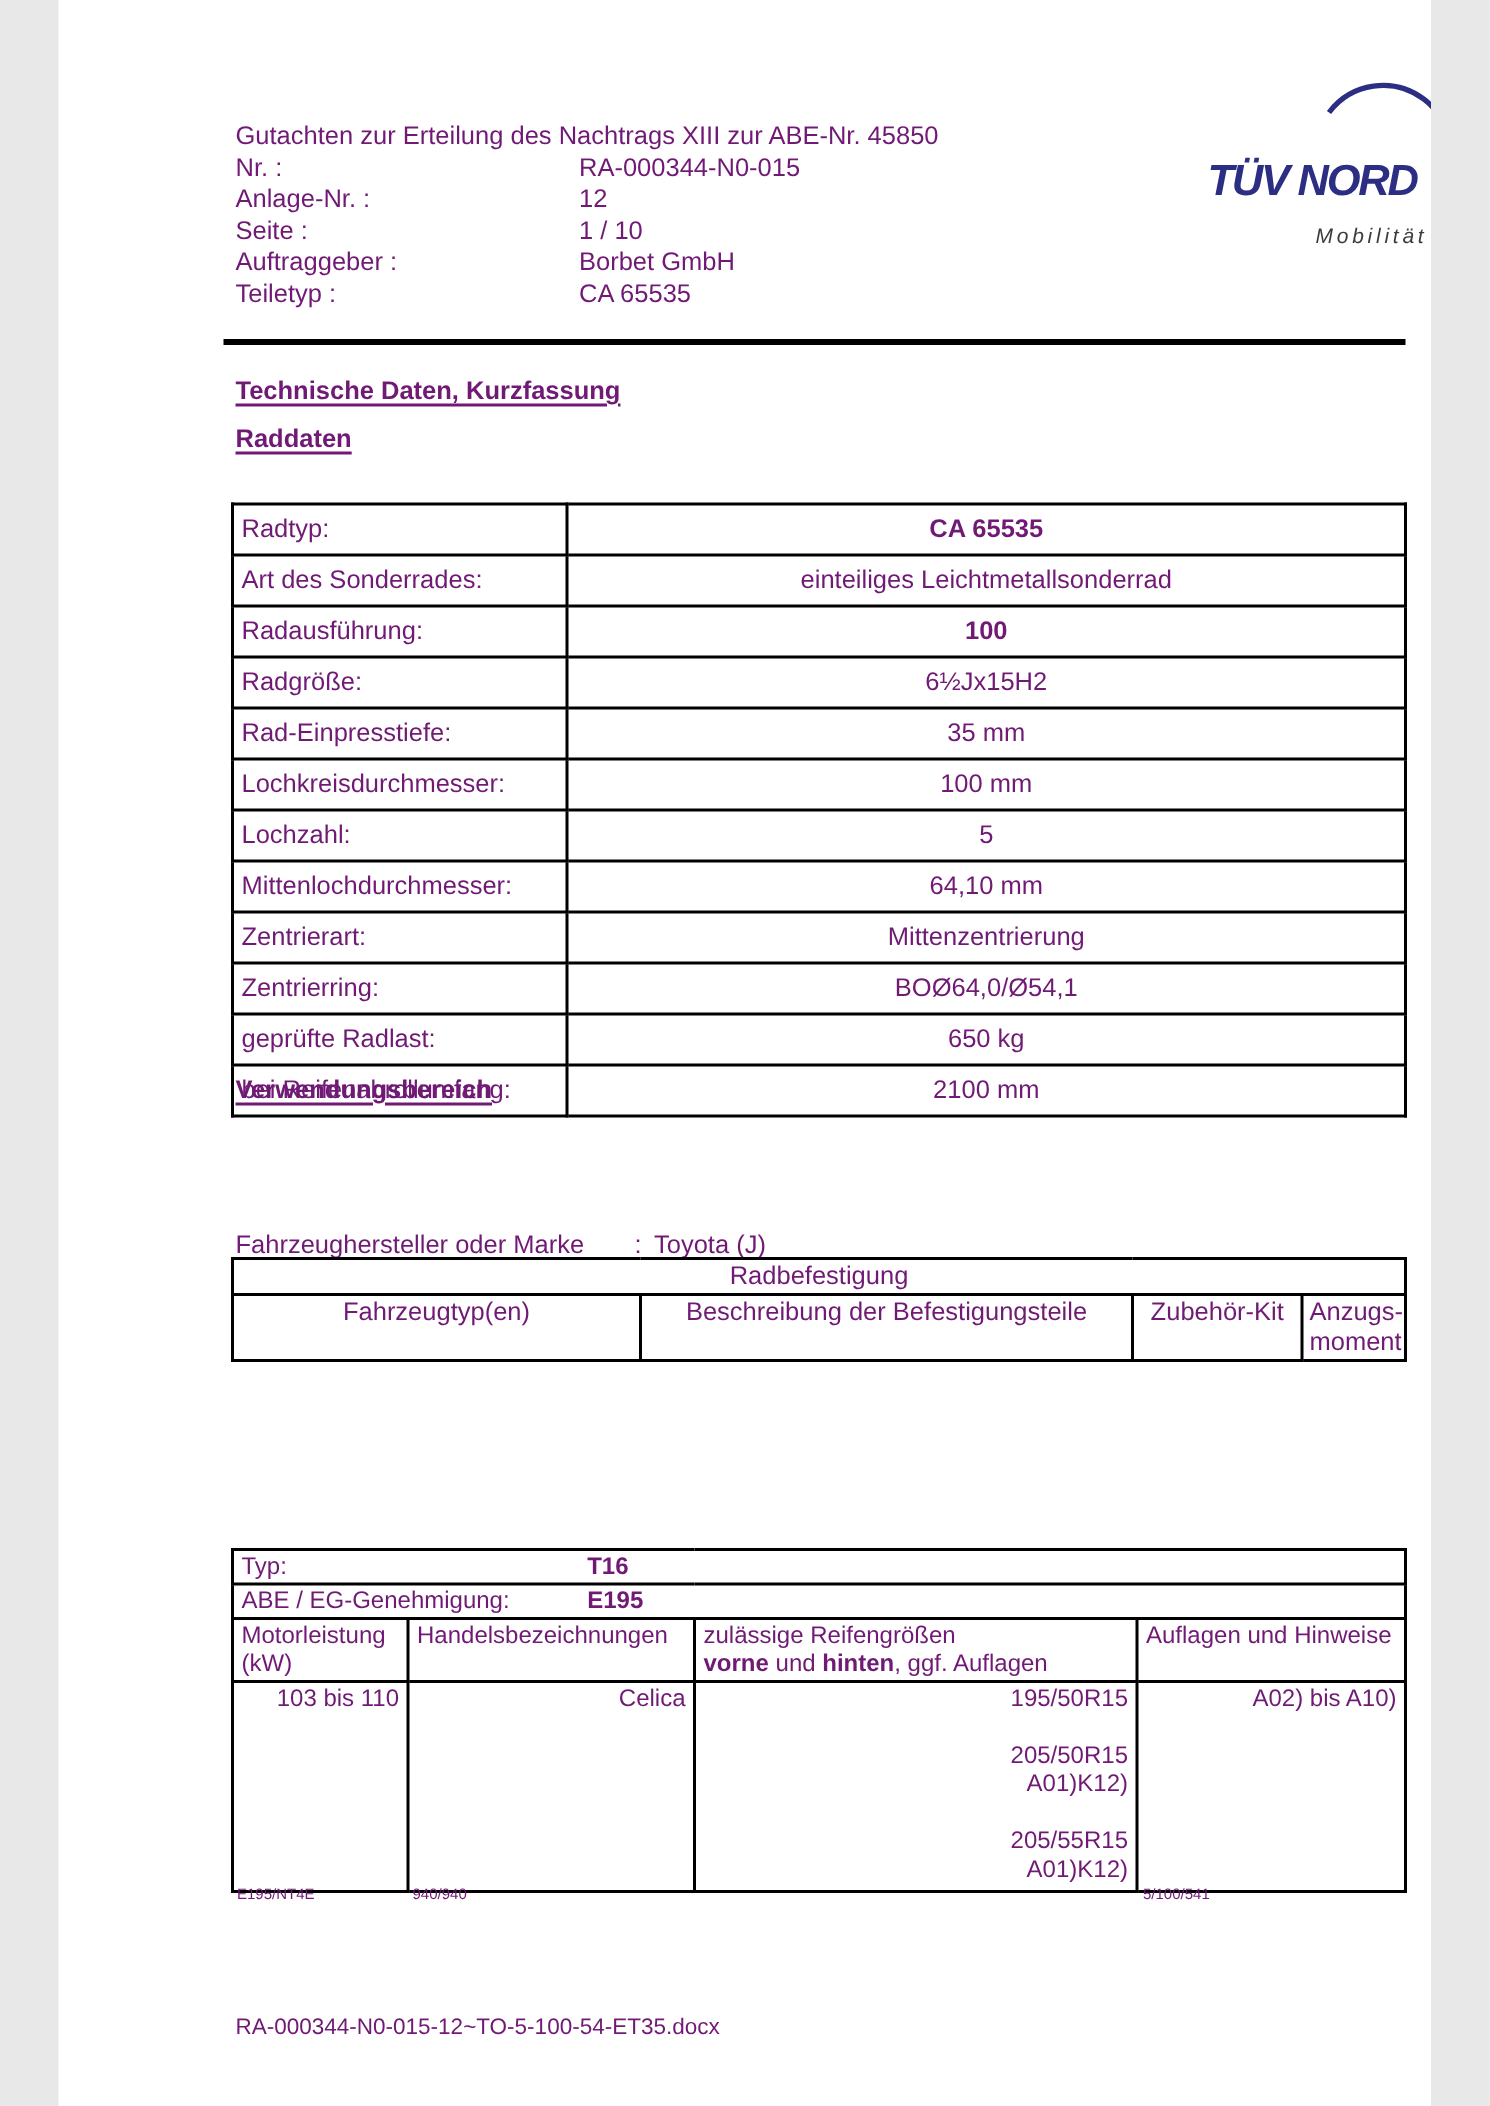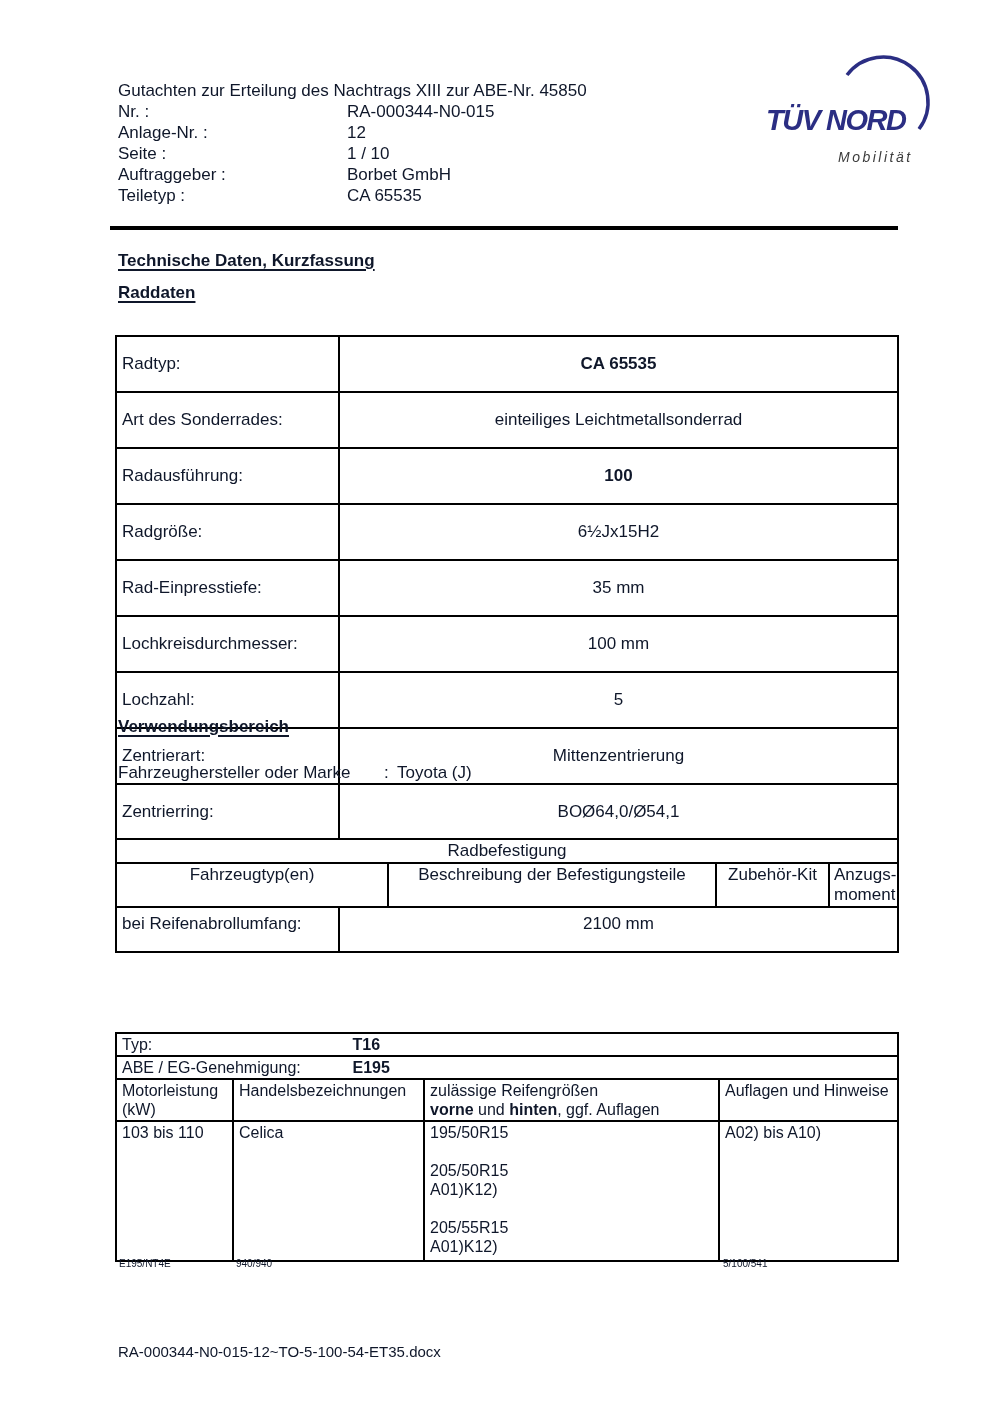--- a/index.html
+++ b/index.html
@@ -1,22 +1,22 @@
 <!DOCTYPE html>
 <html><head>
 <meta charset="utf-8">
 <style>
   html,body{margin:0;padding:0;background:#e8e8e8;}
   .page{
     position:relative;
-    width:993px;height:1404px;
+    width:915px;height:1404px;
     margin:0 auto;
     background:#ffffff;
     font-family:"Liberation Sans",sans-serif;
-    color:#0f172a;
+    color:#701a75;
     overflow:hidden;
   }
   
   .header-block{position:absolute;left:118px;top:80px;font-size:17px;line-height:21px;}
   .kv{display:flex;}
   .kv-label{display:inline-block;width:229px;}
   
   .logo{position:absolute;left:752px;top:50px;width:215px;height:125px;}
   
   .rule{position:absolute;left:110px;top:226px;width:788px;height:4px;background:#000;}
@@ -25,45 +25,45 @@
     position:absolute;left:118px;
     font-size:17px;font-weight:bold;
     text-decoration:underline;
     text-decoration-thickness:2px;
     text-underline-offset:3px;
   }
   #h-tech{top:251px;}
   #h-raddaten{top:283px;}
   #h-verwendung{top:717px;}
   
-  .manufacturer{position:absolute;left:118px;top:763px;font-size:17px;display:flex;}
+  .manufacturer{position:absolute;left:118px;top:820px;font-size:17px;display:flex;}
   .manufacturer .mlabel{display:inline-block;width:266px;}
   .manufacturer .mcolon{display:inline-block;width:13px;}
   
   table{border-collapse:collapse;table-layout:fixed;position:absolute;left:115px;background:#fff;}
   td{border:2px solid #000;font-size:17px;overflow:hidden;}
   .pre{white-space:pre-line;}
   .bold{font-weight:bold;}
   
   #raddaten{top:335px;width:782px;}
-  #raddaten td{height:32px;padding:11px;margin-left:13px;}
+  #raddaten td{height:32px;padding:0;margin-left:13px;}
   #raddaten td.rlabel{padding-left:5px;text-align:left;}
   #raddaten td.rvalue{text-align:center;}
   
   #radbef{top:838px;width:782px;}
   #radbef td{vertical-align:top;text-align:center;padding:1px 4px;line-height:20px;}
   #radbef .trow td{height:18px;}
   #radbef .hrow td{height:40px;border-radius:11px;}
   #radbef .drow td{height:84px;}
   
   #typtab{top:1032px;width:782px;font-size:16px;}
   #typtab td{vertical-align:top;text-align:left;padding:1px 5px;font-size:16px;line-height:19px;}
   #typtab .trow td{height:18px;}
   #typtab .hrow td{height:36px;}
-  #typtab .drow td{height:136px;}
+  #typtab .drow td{height:136px;text-align:right;}
   #typtab .inline-label{display:inline-block;width:226px;}
   
   .footnotes{position:absolute;left:115px;top:1258px;width:782px;height:14px;font-size:10px;}
   .footnotes span{position:absolute;top:0;}
   #fn0{left:4px;}
   #fn1{left:121px;}
   #fn2{left:608px;}
   
   .doc-footer{position:absolute;left:118px;top:1343px;font-size:15px;}
 </style>
@@ -135,20 +135,24 @@
         <td class="rlabel">Rad-Einpresstiefe:</td>
         <td class="rvalue">35 mm</td>
       </tr>
       <tr>
         <td class="rlabel">Lochkreisdurchmesser:</td>
         <td class="rvalue">100 mm</td>
       </tr>
       <tr>
         <td class="rlabel">Lochzahl:</td>
         <td class="rvalue">5</td>
+      </tr>
+      <tr>
+        <td class="rlabel">Mittenlochdurchmesser:</td>
+        <td class="rvalue">64,10 mm</td>
       </tr>
       <tr>
         <td class="rlabel">Zentrierart:</td>
         <td class="rvalue">Mittenzentrierung</td>
       </tr>
       <tr>
         <td class="rlabel">Zentrierring:</td>
         <td class="rvalue">BOØ64,0/Ø54,1</td>
       </tr>
       <tr>

